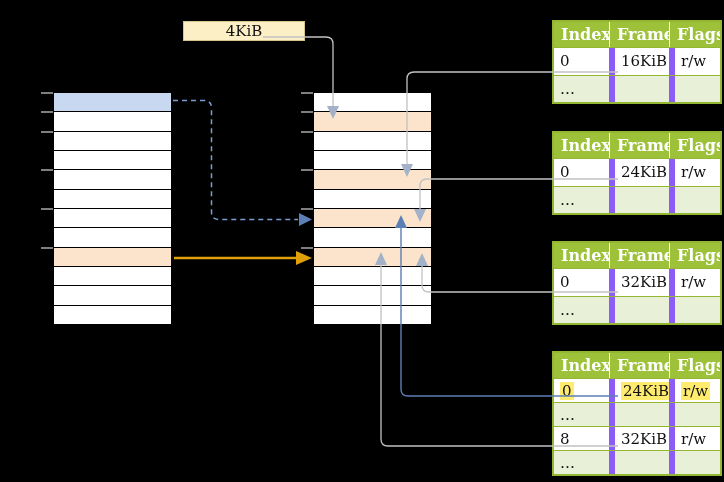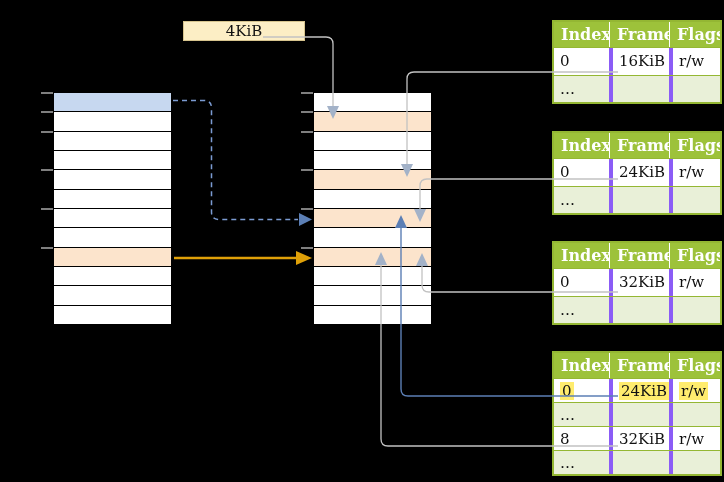--- a/index.html
+++ b/index.html
@@ -39,21 +39,21 @@
     box-sizing:border-box;font-size:15px;color:#111;
   }
   #pt1{top:20px;} #pt2{top:131px;} #pt3{top:241px;} #pt4{top:351px;}
   .pt-head,.pt-row{display:grid;grid-template-columns:55px 60px 1fr;}
   .pt-head{background:var(--header_green);color:#fff;font-weight:bold;height:25px;}
   .pt-hcell{border-left:1.5px solid #fff;padding-left:7px;line-height:25px;font-size:16px;overflow:hidden;}
   .pt-hcell:first-child{border-left:none;}
   .pt-row{height:26.5px;border-top:1.5px solid var(--border_green);}
   .pt.compact .pt-row{height:23px;}
   .pt-row.green{background:var(--pale_green);}
-  .pt-cell{border-left:4px solid #8b5cf6;padding-left:6px;display:flex;align-items:center;overflow:hidden;}
+  .pt-cell{border-left:6px solid #8b5cf6;padding-left:6px;display:flex;align-items:center;overflow:hidden;}
   .pt-cell:first-child{border-left:none;}
   .hl{background:var(--highlight_yellow);padding:0 2px;}
 
   
   svg.overlay{position:absolute;left:0;top:0;pointer-events:none;}
   .ln{stroke:var(--line_gray);stroke-width:1.3;fill:none;}
   .lb{stroke:var(--arrow_blue);stroke-width:1.4;fill:none;}
   .ld{stroke:var(--arrow_blue_dashed);stroke-width:1.5;fill:none;stroke-dasharray:5 4;}
   .lo{stroke:var(--arrow_orange);stroke-width:2.6;fill:none;}
   .ah{fill:var(--arrowhead_gray);}

